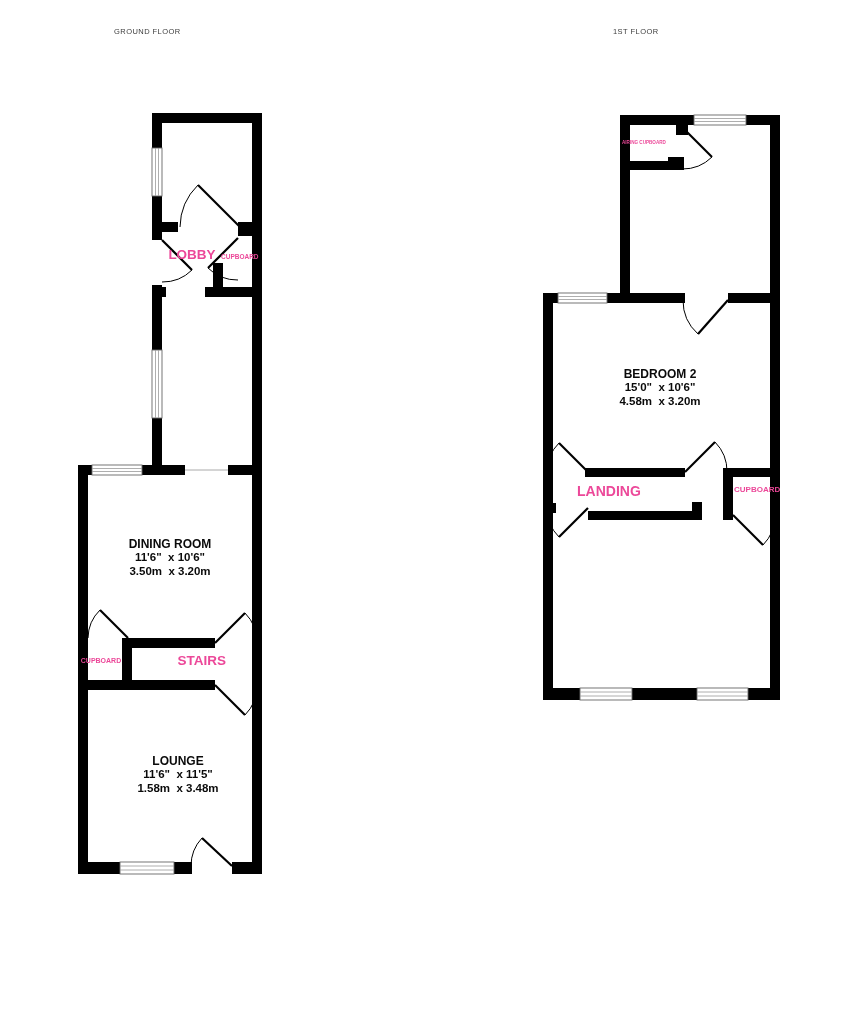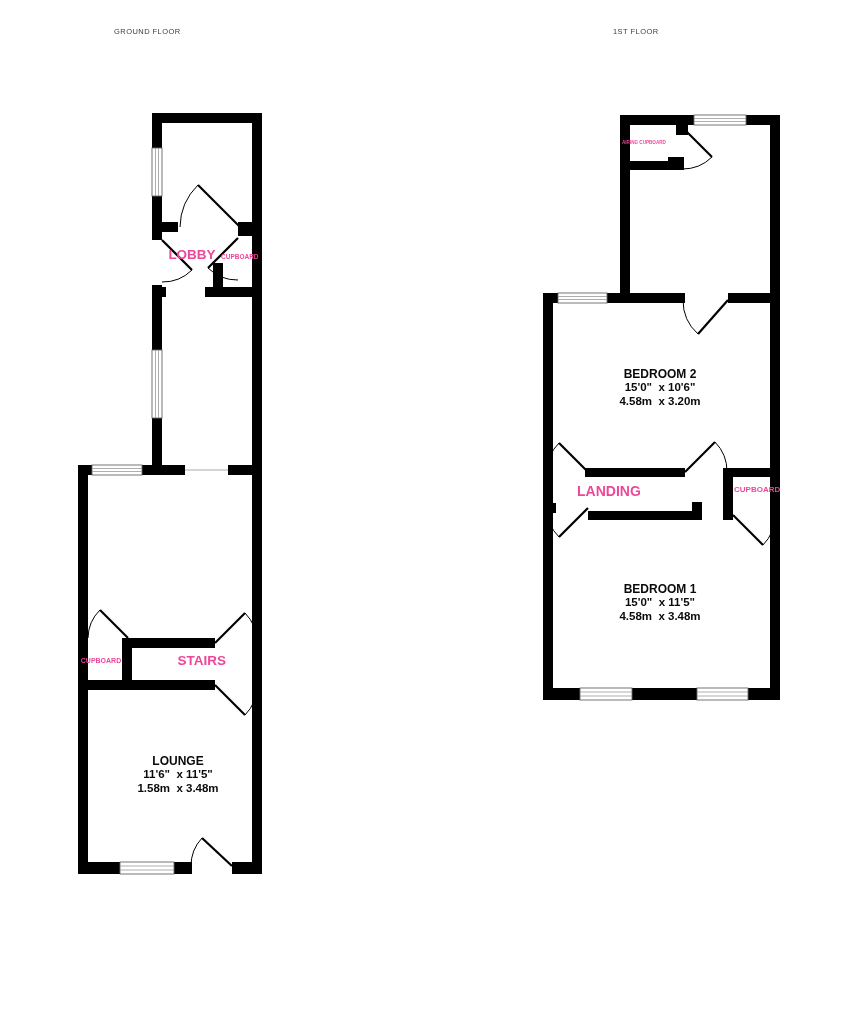--- a/index.html
+++ b/index.html
@@ -181,20 +181,25 @@
       </g>
     </g>
   </svg>
 
 
   <div class="small-label" style="left:161px;top:247px;width:62px;font-size:13.5px;text-align:center;">LOBBY</div>
 
   <div class="small-label" style="left:221px;top:253px;width:40px;font-size:6.5px;">CUPBOARD</div>
 
 
+  <div class="room-label" style="left:95px;top:537px;width:150px;">
+    <span class="rname">DINING ROOM</span>
+    <span class="rdim">11'6"  x 10'6"</span>
+    <span class="rdim">3.50m  x 3.20m</span>
+  </div>
 
   <div class="small-label" style="left:74px;top:657px;width:54px;font-size:7px;text-align:center;">CUPBOARD</div>
 
   <div class="small-label" style="left:158px;top:653px;width:68px;font-size:13.5px;text-align:right;">STAIRS</div>
 
   <div class="room-label" style="left:103px;top:754px;width:150px;">
     <span class="rname">LOUNGE</span>
     <span class="rdim">11'6"  x 11'5"</span>
     <span class="rdim">1.58m  x 3.48m</span>
   </div>
@@ -205,24 +210,19 @@
   <div class="room-label" style="left:585px;top:367px;width:150px;">
     <span class="rname">BEDROOM 2</span>
     <span class="rdim">15'0"  x 10'6"</span>
     <span class="rdim">4.58m  x 3.20m</span>
   </div>
 
   <div class="small-label" style="left:577px;top:483px;width:68px;font-size:14px;text-align:left;">LANDING</div>
 
   <div class="small-label" style="left:734px;top:484.5px;width:46px;font-size:8px;">CUPBOARD</div>
 
-  <div class="room-label" style="left:585px;top:582px;width:150px;">
-    <span class="rname">BEDROOM 1</span>
-    <span class="rdim">15'0"  x 11'5"</span>
-    <span class="rdim">4.58m  x 3.48m</span>
-  </div>
 
   <div id="footer">
     <div class="disc">Whilst every attempt has been made to ensure the accuracy of the floorplan contained here, measurements of doors, windows, rooms and any other items are approximate and no responsibility is taken for any error, omission or mis-statement. This plan is for illustrative purposes only and should be used as such by any prospective purchaser. The services, systems and appliances shown have not been tested and no guarantee as to their operability or efficiency can be given.</div>
     <div class="credit">Made with Metropix ©2026</div>
   </div>
 
 </div>
 
 </body></html>

